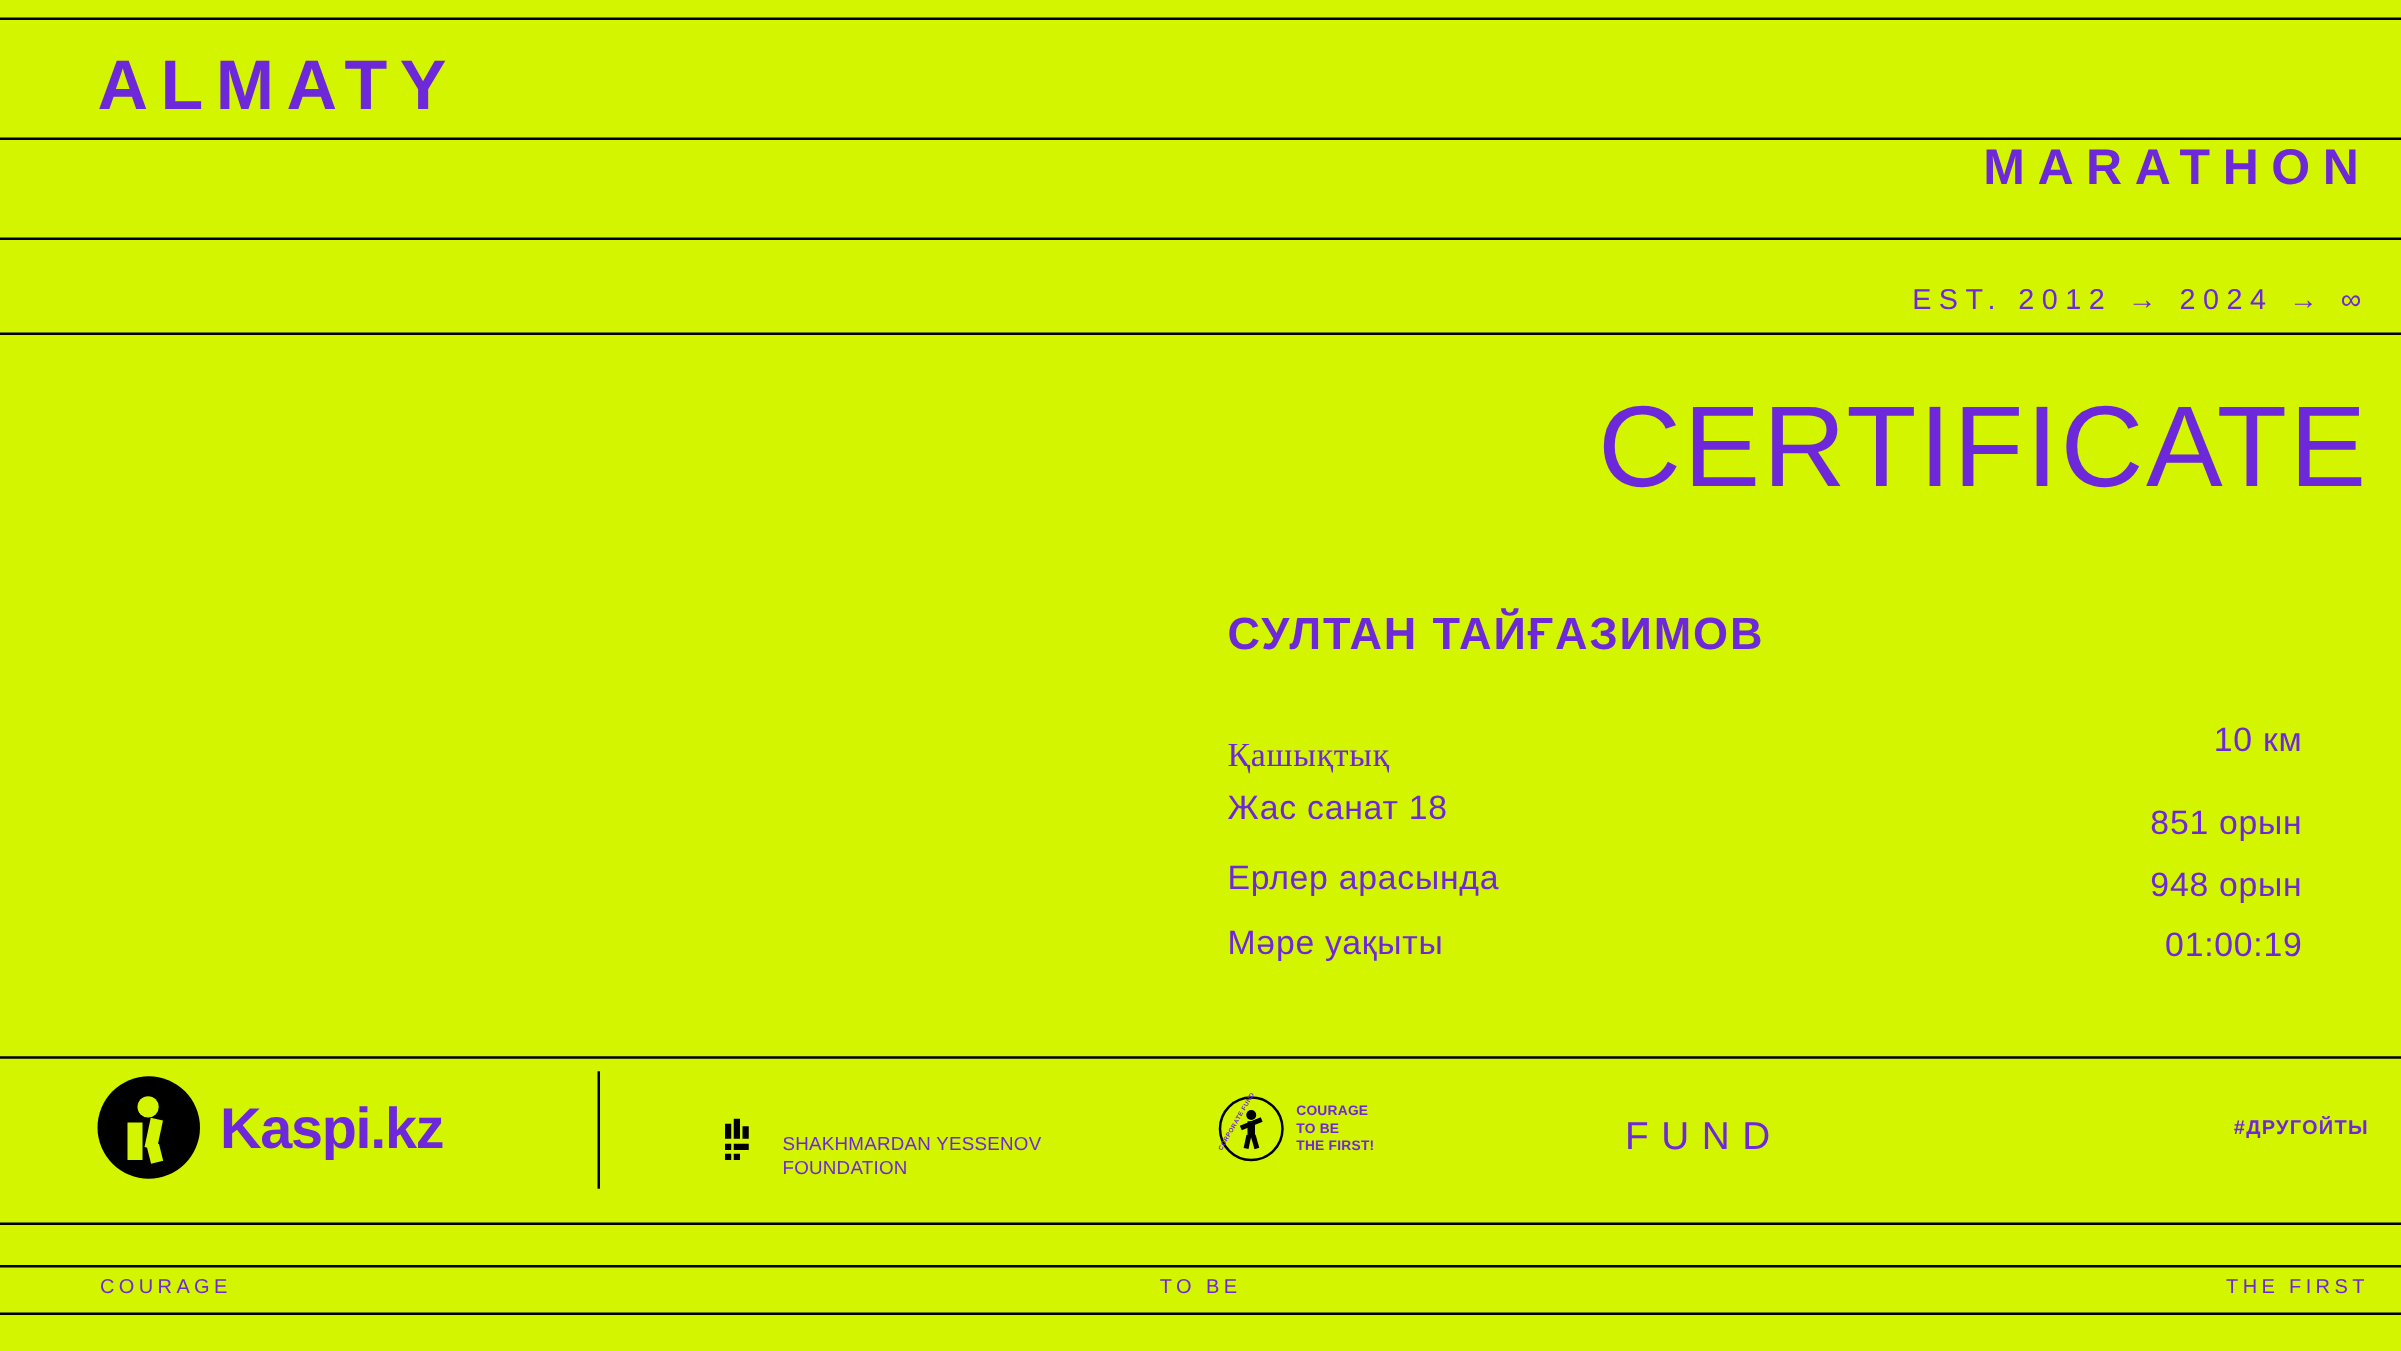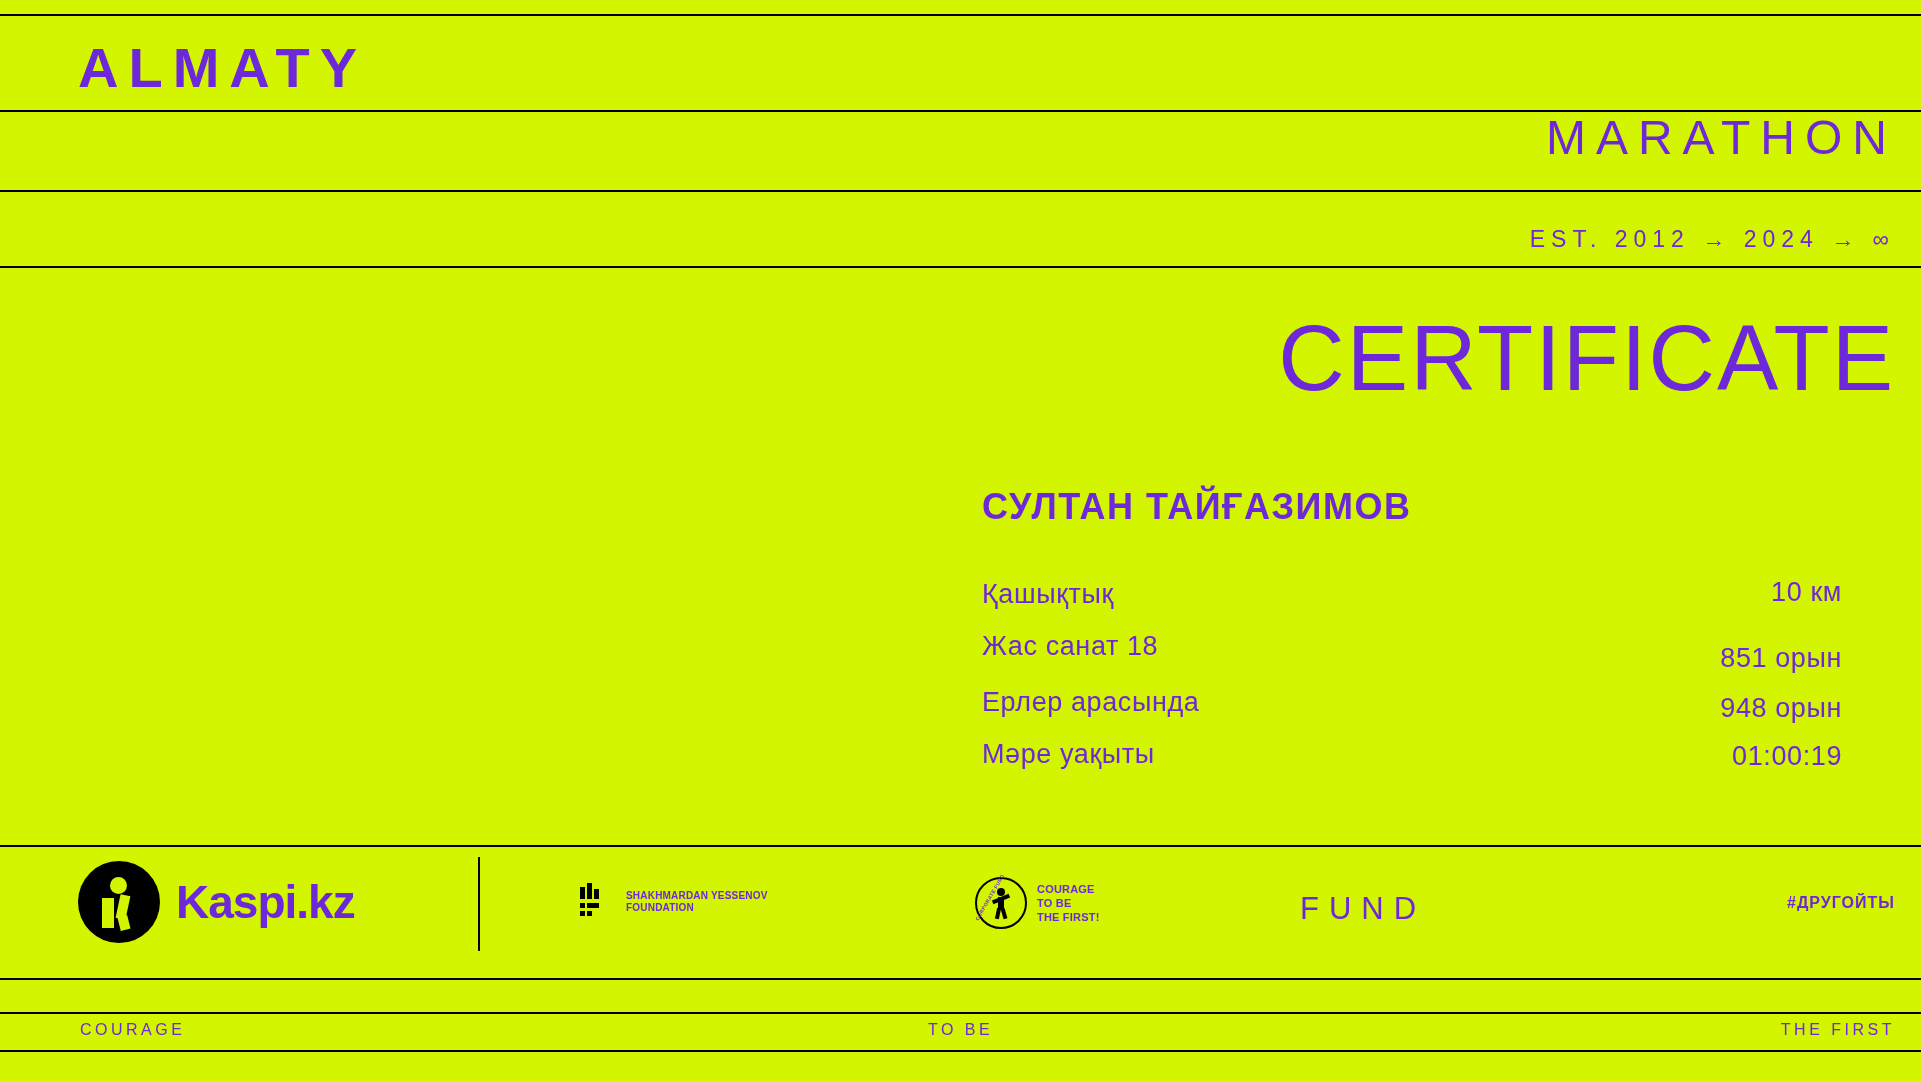--- a/index.html
+++ b/index.html
@@ -40,22 +40,22 @@
     font-size: 56px;
     font-weight: 700;
     letter-spacing: 10px;
     line-height: 1;
     white-space: nowrap;
   }
   .hdr-marathon {
     position: absolute;
     right: 24px;
     top: 114px;
-    font-size: 48px;
-    font-weight: 400;
+    font-size: 40px;
+    font-weight: 700;
     letter-spacing: 10px;
     line-height: 1;
     white-space: nowrap;
     text-align: right;
   }
   .hdr-est {
     position: absolute;
     right: 26px;
     top: 228px;
     font-size: 23px;
@@ -111,21 +111,21 @@
     top: 0;
     white-space: nowrap;
   }
   .res-value {
     position: absolute;
     right: 0;
     top: 0;
     white-space: nowrap;
     text-align: right;
   }
-  .res-row.r0 .res-label { top: 4px; }
+  .res-row.r0 .res-label { top: 14px; font-family: Liberation Serif, serif; }
   .res-row.r0 .res-value { top: 2px; }
   .res-row.r1 .res-label { top: 2px; }
   .res-row.r1 .res-value { top: 14px; }
   .res-row.r2 .res-label { top: 4px; }
   .res-row.r2 .res-value { top: 10px; }
   .res-row.r3 .res-label { top: 2px; }
   .res-row.r3 .res-value { top: 4px; }
 
   
   .sponsors {
@@ -217,25 +217,26 @@
     width: 34px;
     height: 38px;
     position: relative;
   }
   .yess-mark i {
     position: absolute;
     background: #000000;
     display: block;
   }
   .yess-text {
-    font-size: 10px;
-    font-weight: 700;
+    font-size: 15px;
+    font-weight: 400;
     line-height: 1.25;
     letter-spacing: 0.2px;
     white-space: pre-line;
+    margin-top: 24px;
   }
 
   
   .cfund {
     position: absolute;
     left: 975px;
     top: 30px;
     display: flex;
     align-items: center;
     gap: 10px;

